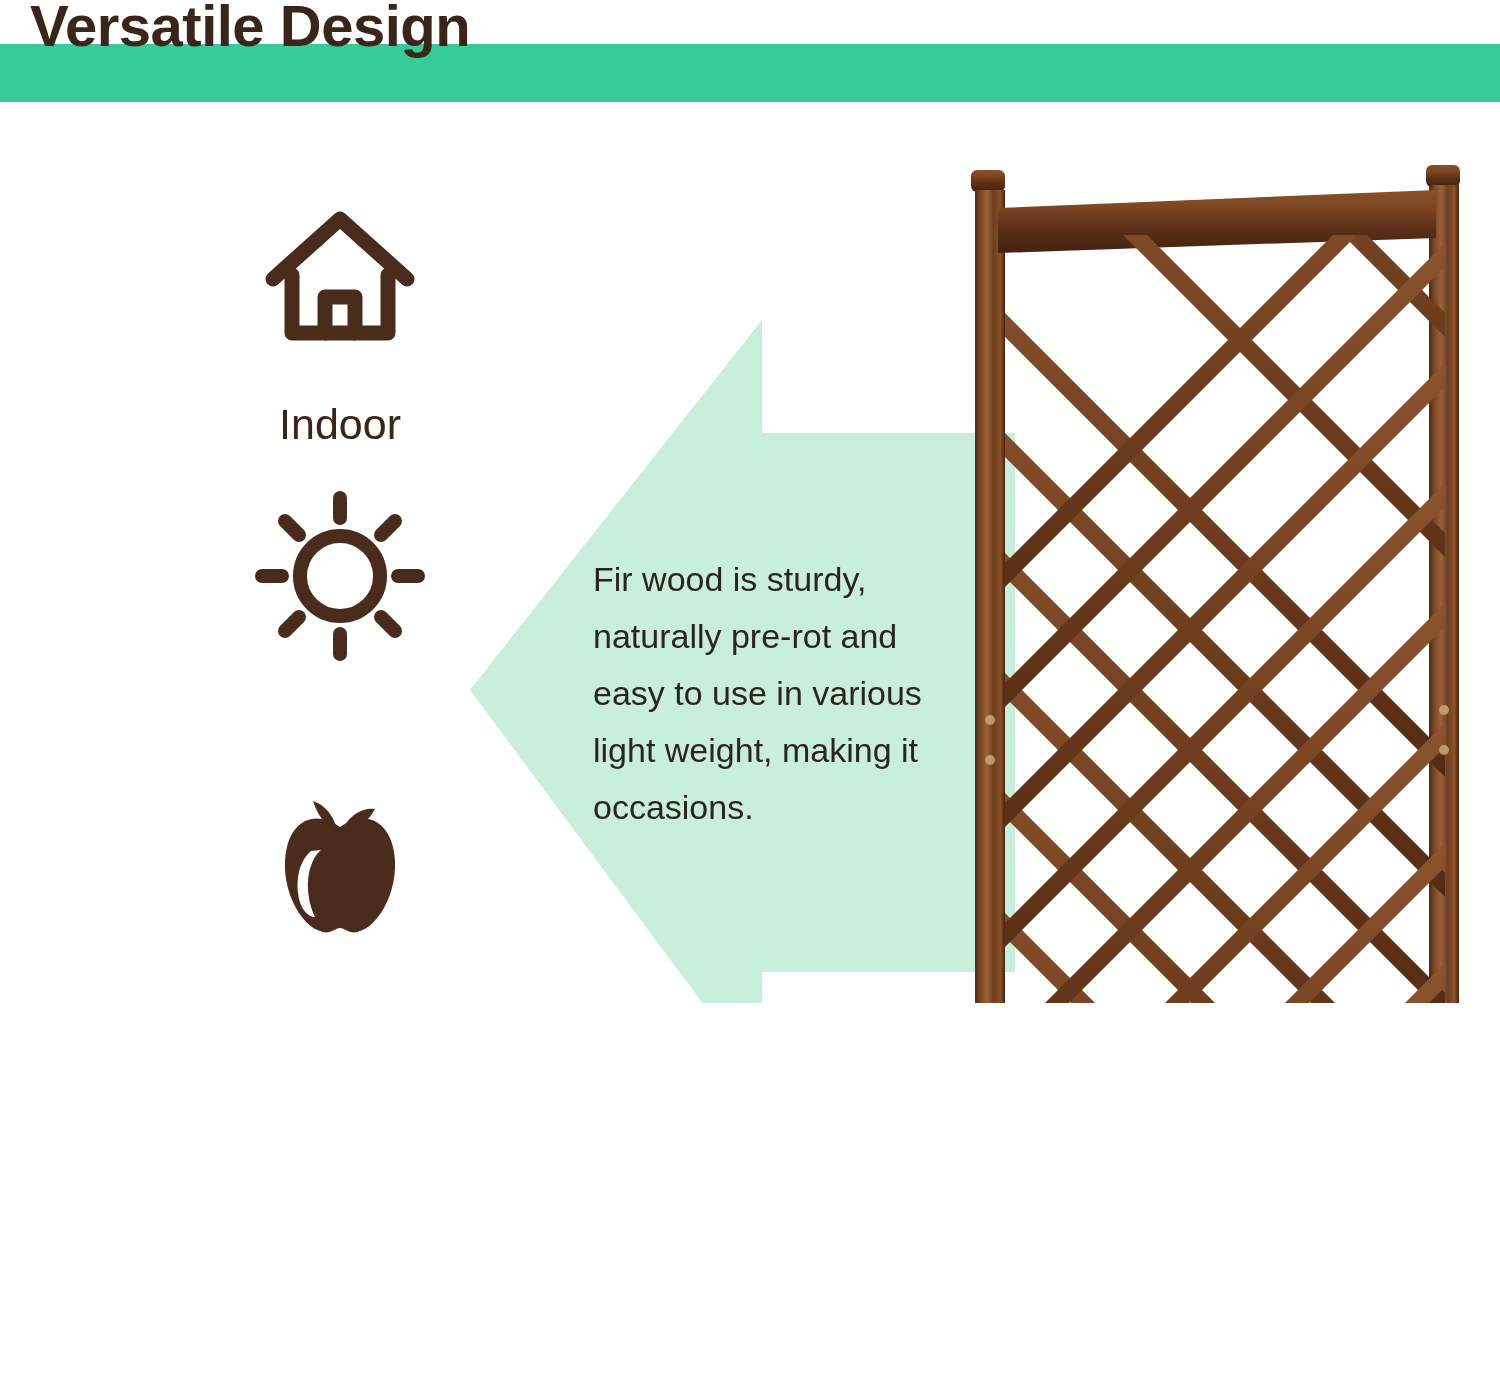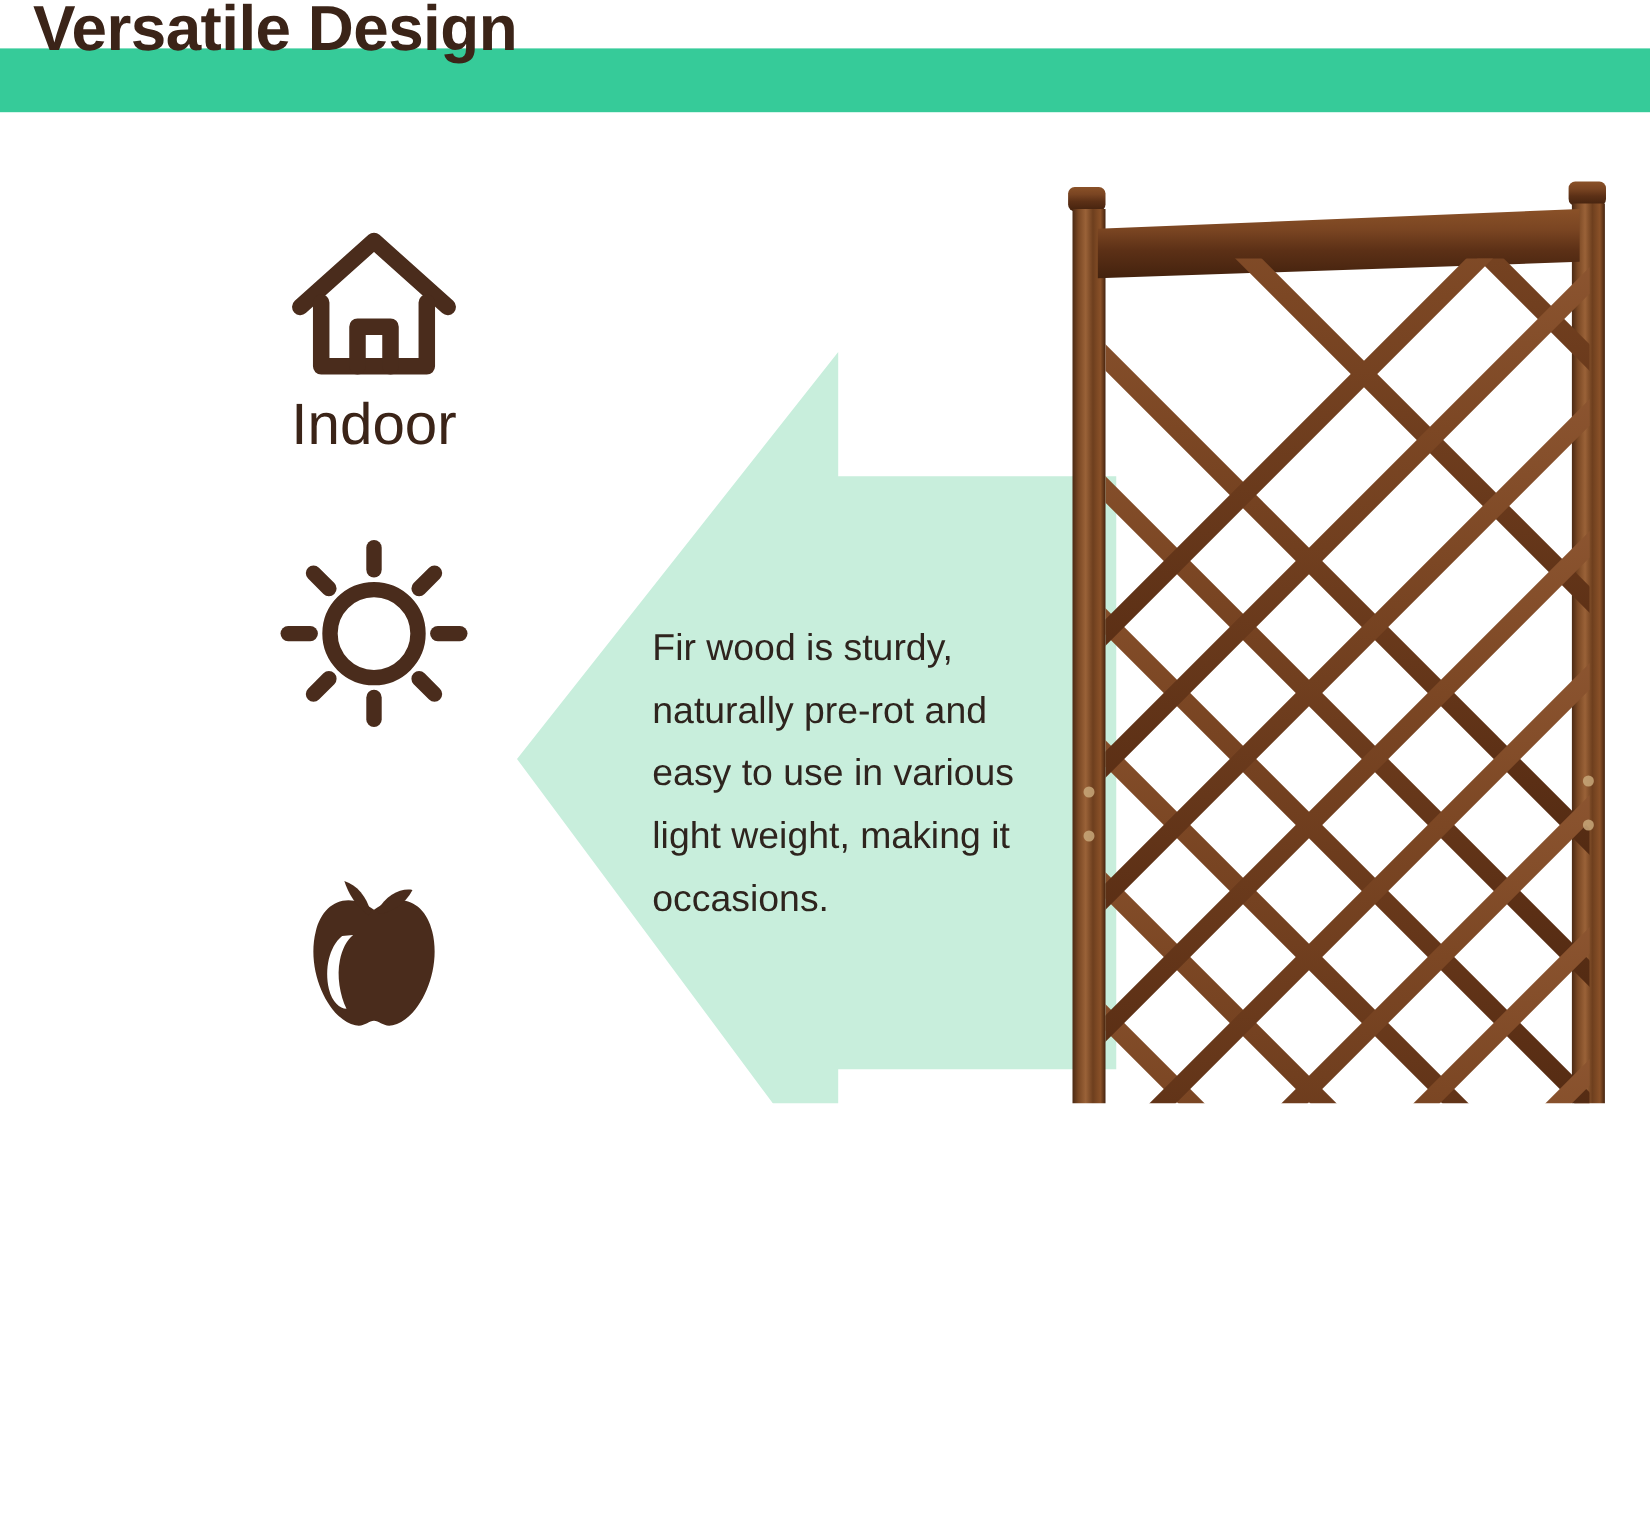--- a/index.html
+++ b/index.html
@@ -25,37 +25,38 @@
     white-space:nowrap;
     line-height:1.05;
   }
 
   
   .icon-col{position:absolute;left:180px;top:150px;width:320px;height:1210px;}
   .feature{position:absolute;left:0;width:320px;text-align:center;}
   .feature .glyph{display:block;margin:0 auto;}
   .feature .cap{
     display:block;
-    font-size:53px;
+    font-size:43px;
     color:#3B2418;
     font-family:"Liberation Sans", sans-serif;
     letter-spacing:0px;
     line-height:1;
+    margin-top:44px;
   }
   .f-indoor{top:55px;}
   .f-outdoor{top:340px;}
   .f-garden{top:645px;}
   .f-backyard{top:925px;}
 
   
   .callout{position:absolute;left:455px;top:305px;width:560px;height:790px;}
   .callout svg{position:absolute;left:0;top:0;}
   .callout-text{
     position:absolute;
-    left:138px;top:256px;width:372px;
+    left:138px;top:246px;width:372px;
     font-family:"Liberation Sans", sans-serif;
     font-size:34px;
     line-height:57px;
     color:#2E241E;
   }
   .callout-text div{white-space:nowrap;}
 
   
   .product{position:absolute;left:830px;top:150px;width:660px;height:1225px;}
   .product svg{position:absolute;left:0;top:0;}

